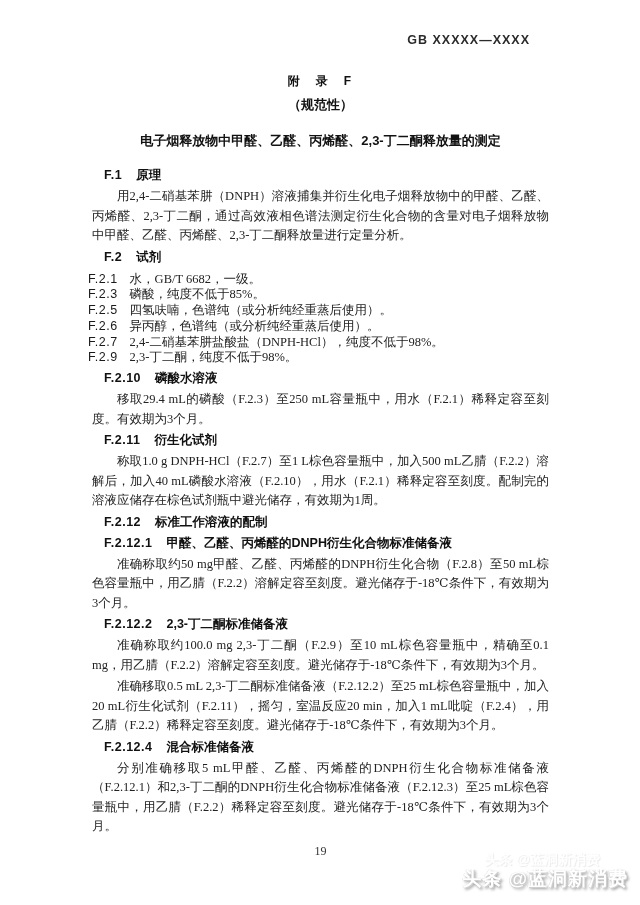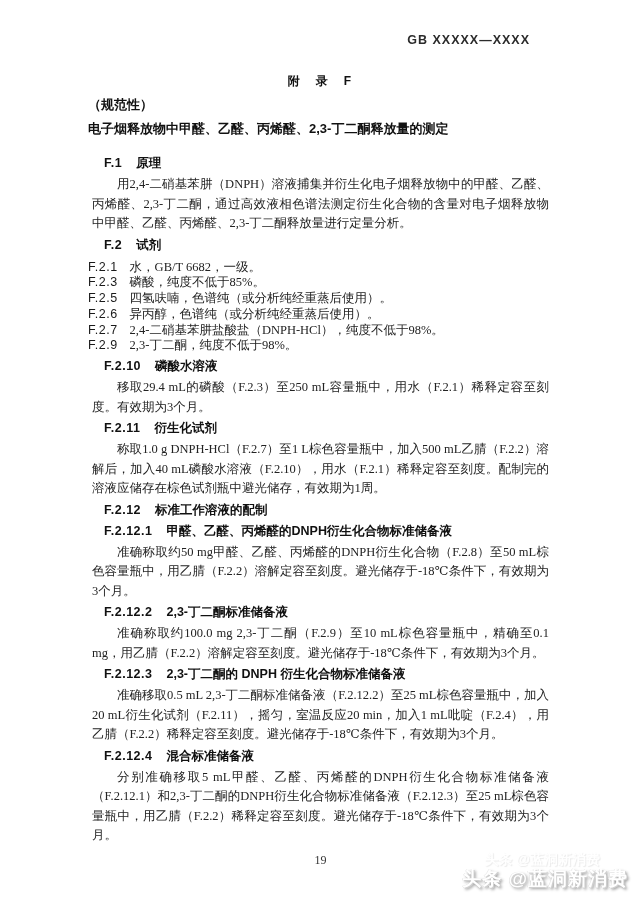--- a/index.html
+++ b/index.html
@@ -15,25 +15,25 @@
     font-family:"Liberation Sans","DejaVu Sans",sans-serif;
     font-weight:bold; font-size:12.5px; letter-spacing:1px; color:#2b2b2b;
   }
 
   .t-appendix {
     margin-top:26px; text-align:center; font-size:12px; font-weight:bold;
     color:#111; font-family:"Liberation Sans","DejaVu Sans",sans-serif;
     letter-spacing:2px; line-height:17px;
   }
   .t-normative {
-    margin-top:7px; text-align:left; font-size:13px; font-weight:bold;
+    margin-top:7px; text-align:center; font-size:13px; font-weight:bold;
     color:#111; font-family:"Liberation Sans","DejaVu Sans",sans-serif; line-height:16px;
   }
   .t-main {
-    margin-top:7px; text-align:left; font-size:13px; font-weight:bold;
+    margin-top:19px; text-align:center; font-size:13px; font-weight:bold;
     color:#111; font-family:"Liberation Sans","DejaVu Sans",sans-serif; line-height:17px;
   }
 
   .clause-h {
     font-family:"Liberation Sans","DejaVu Sans",sans-serif;
     font-weight:bold; font-size:12.5px; color:#111;
     line-height:19px; margin-top:2px;padding-left:16px;
   }
   .clause-h .lbl { margin-right:14px; letter-spacing:0.5px; }
   .mt-lg { margin-top:17px; }
@@ -125,23 +125,20 @@
     <div class="clause-h">
       <span class="lbl">F.2.12.1</span><span>甲醛、乙醛、丙烯醛的DNPH衍生化合物标准储备液</span>
     </div>
     <p class="para">准确称取约50 mg甲醛、乙醛、丙烯醛的DNPH衍生化合物（F.2.8）至50 mL棕色容量瓶中，用乙腈（F.2.2）溶解定容至刻度。避光储存于-18℃条件下，有效期为3个月。</p>
 
     <div class="clause-h">
       <span class="lbl">F.2.12.2</span><span>2,3-丁二酮标准储备液</span>
     </div>
     <p class="para">准确称取约100.0 mg 2,3-丁二酮（F.2.9）至10 mL棕色容量瓶中，精确至0.1 mg，用乙腈（F.2.2）溶解定容至刻度。避光储存于-18℃条件下，有效期为3个月。</p>
 
-    <div class="clause-h">
-      <span class="lbl">F.2.12.3</span><span>2,3-丁二酮的 DNPH 衍生化合物标准储备液</span>
-    </div>
     <p class="para">准确移取0.5 mL 2,3-丁二酮标准储备液（F.2.12.2）至25 mL棕色容量瓶中，加入20 mL衍生化试剂（F.2.11），摇匀，室温反应20 min，加入1 mL吡啶（F.2.4），用乙腈（F.2.2）稀释定容至刻度。避光储存于-18℃条件下，有效期为3个月。</p>
 
     <div class="clause-h">
       <span class="lbl">F.2.12.4</span><span>混合标准储备液</span>
     </div>
     <p class="para">分别准确移取5 mL甲醛、乙醛、丙烯醛的DNPH衍生化合物标准储备液（F.2.12.1）和2,3-丁二酮的DNPH衍生化合物标准储备液（F.2.12.3）至25 mL棕色容量瓶中，用乙腈（F.2.2）稀释定容至刻度。避光储存于-18℃条件下，有效期为3个月。</p>
 
     <div class="page-number">19</div>
   </div>
 

